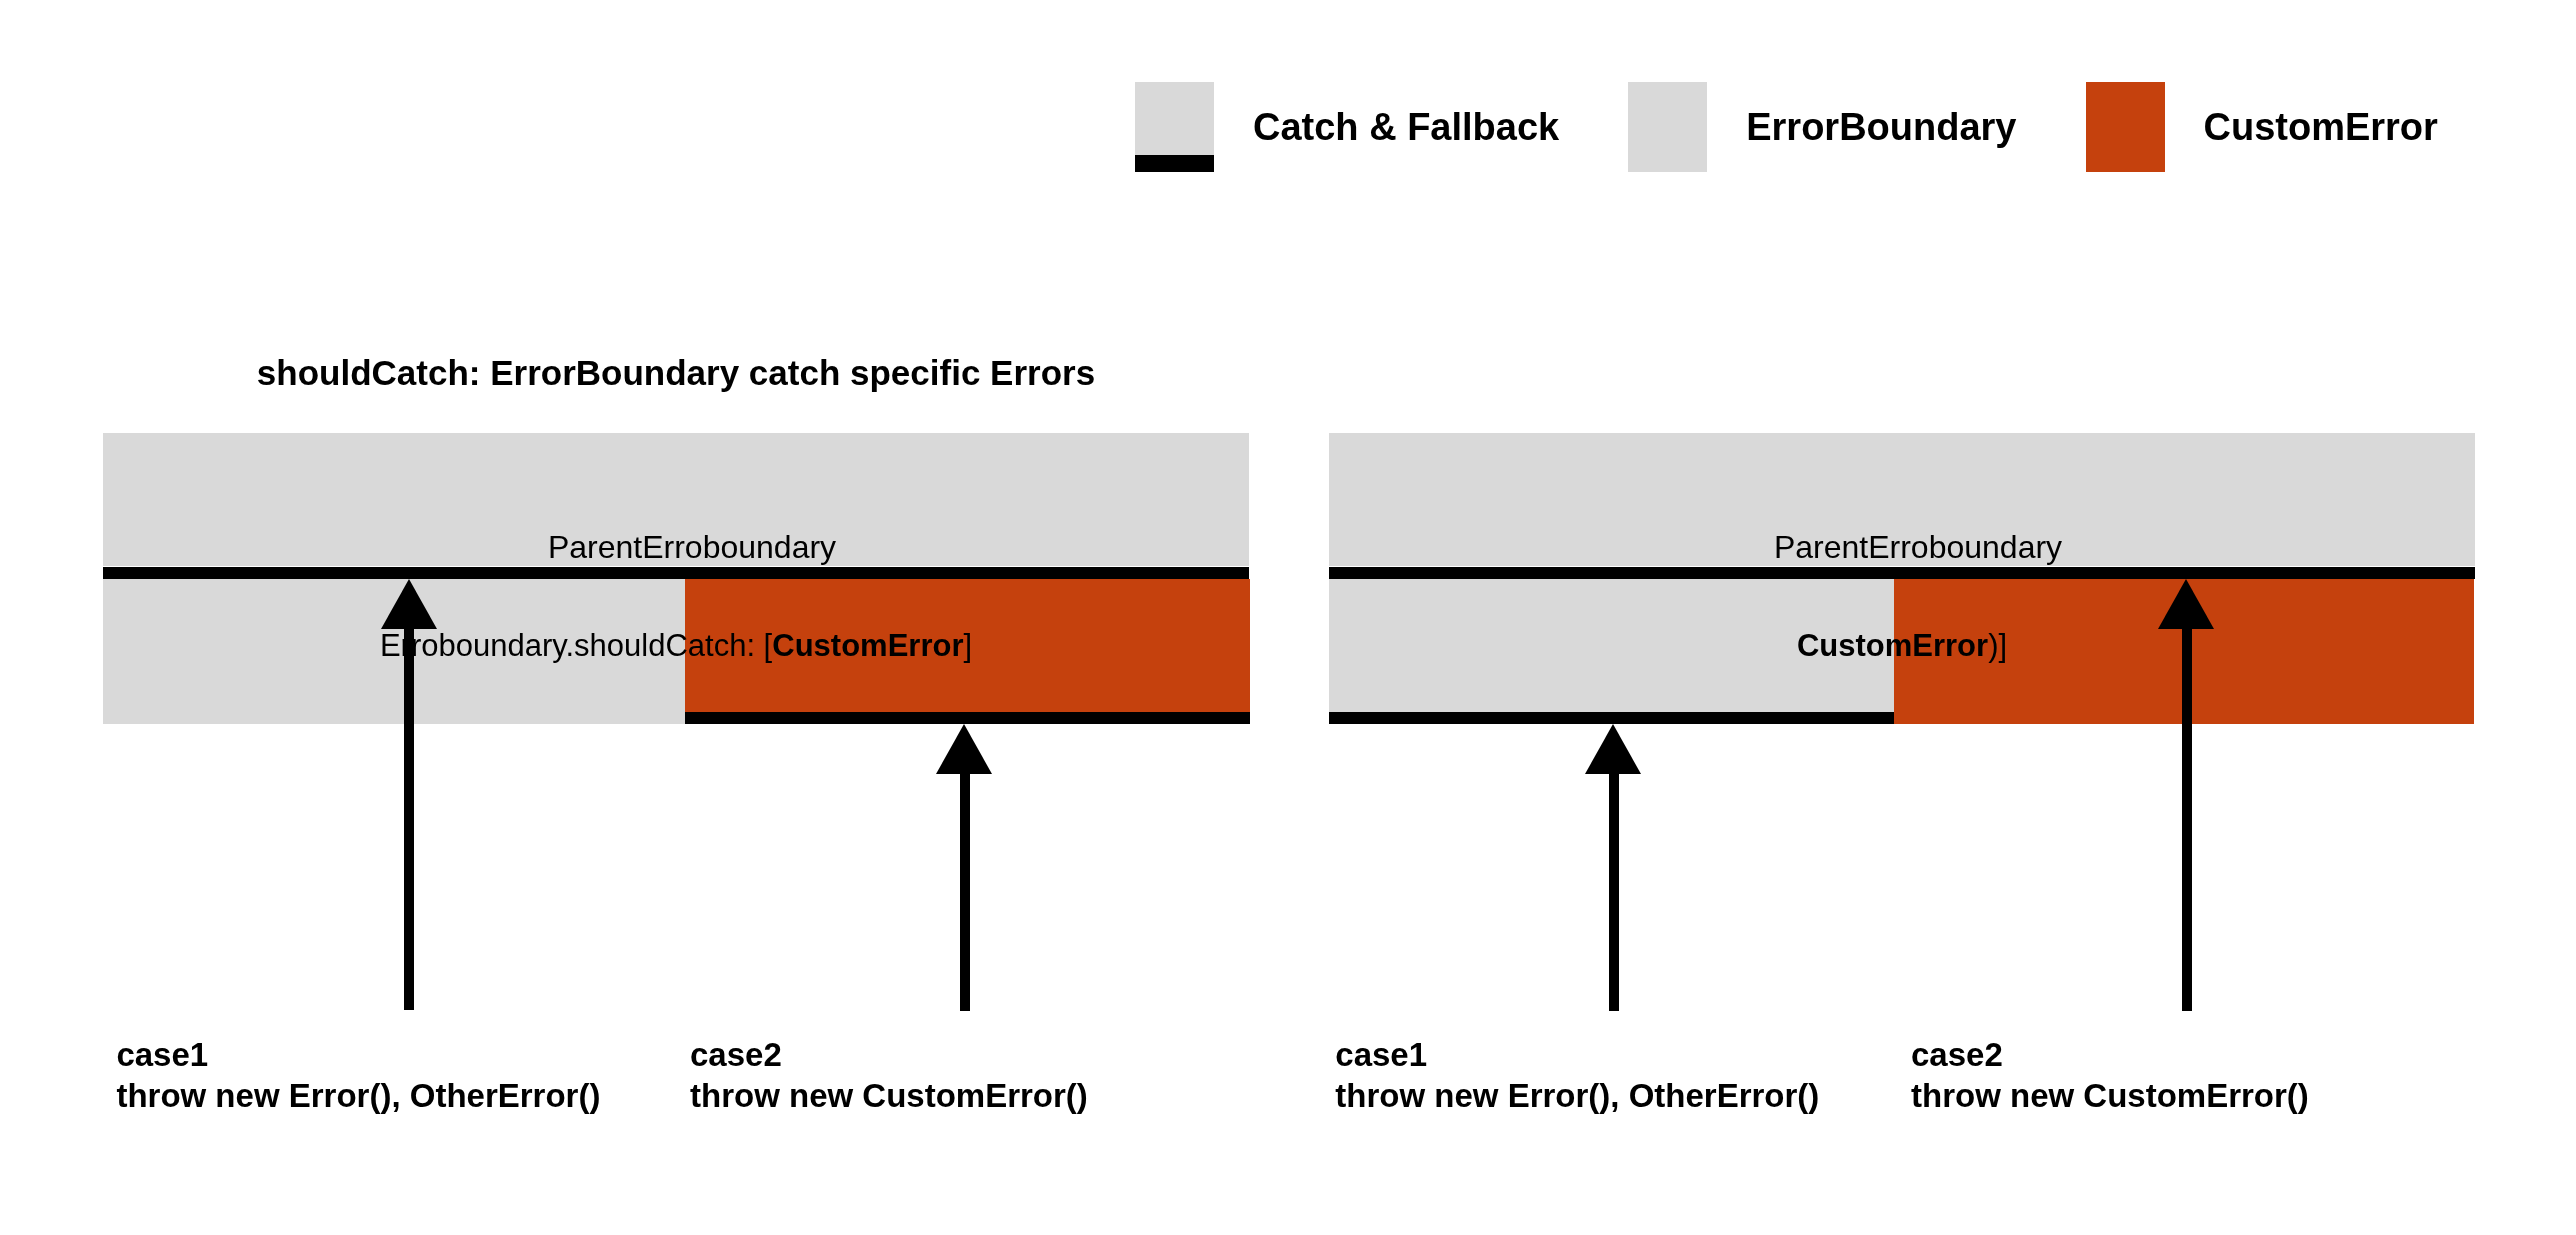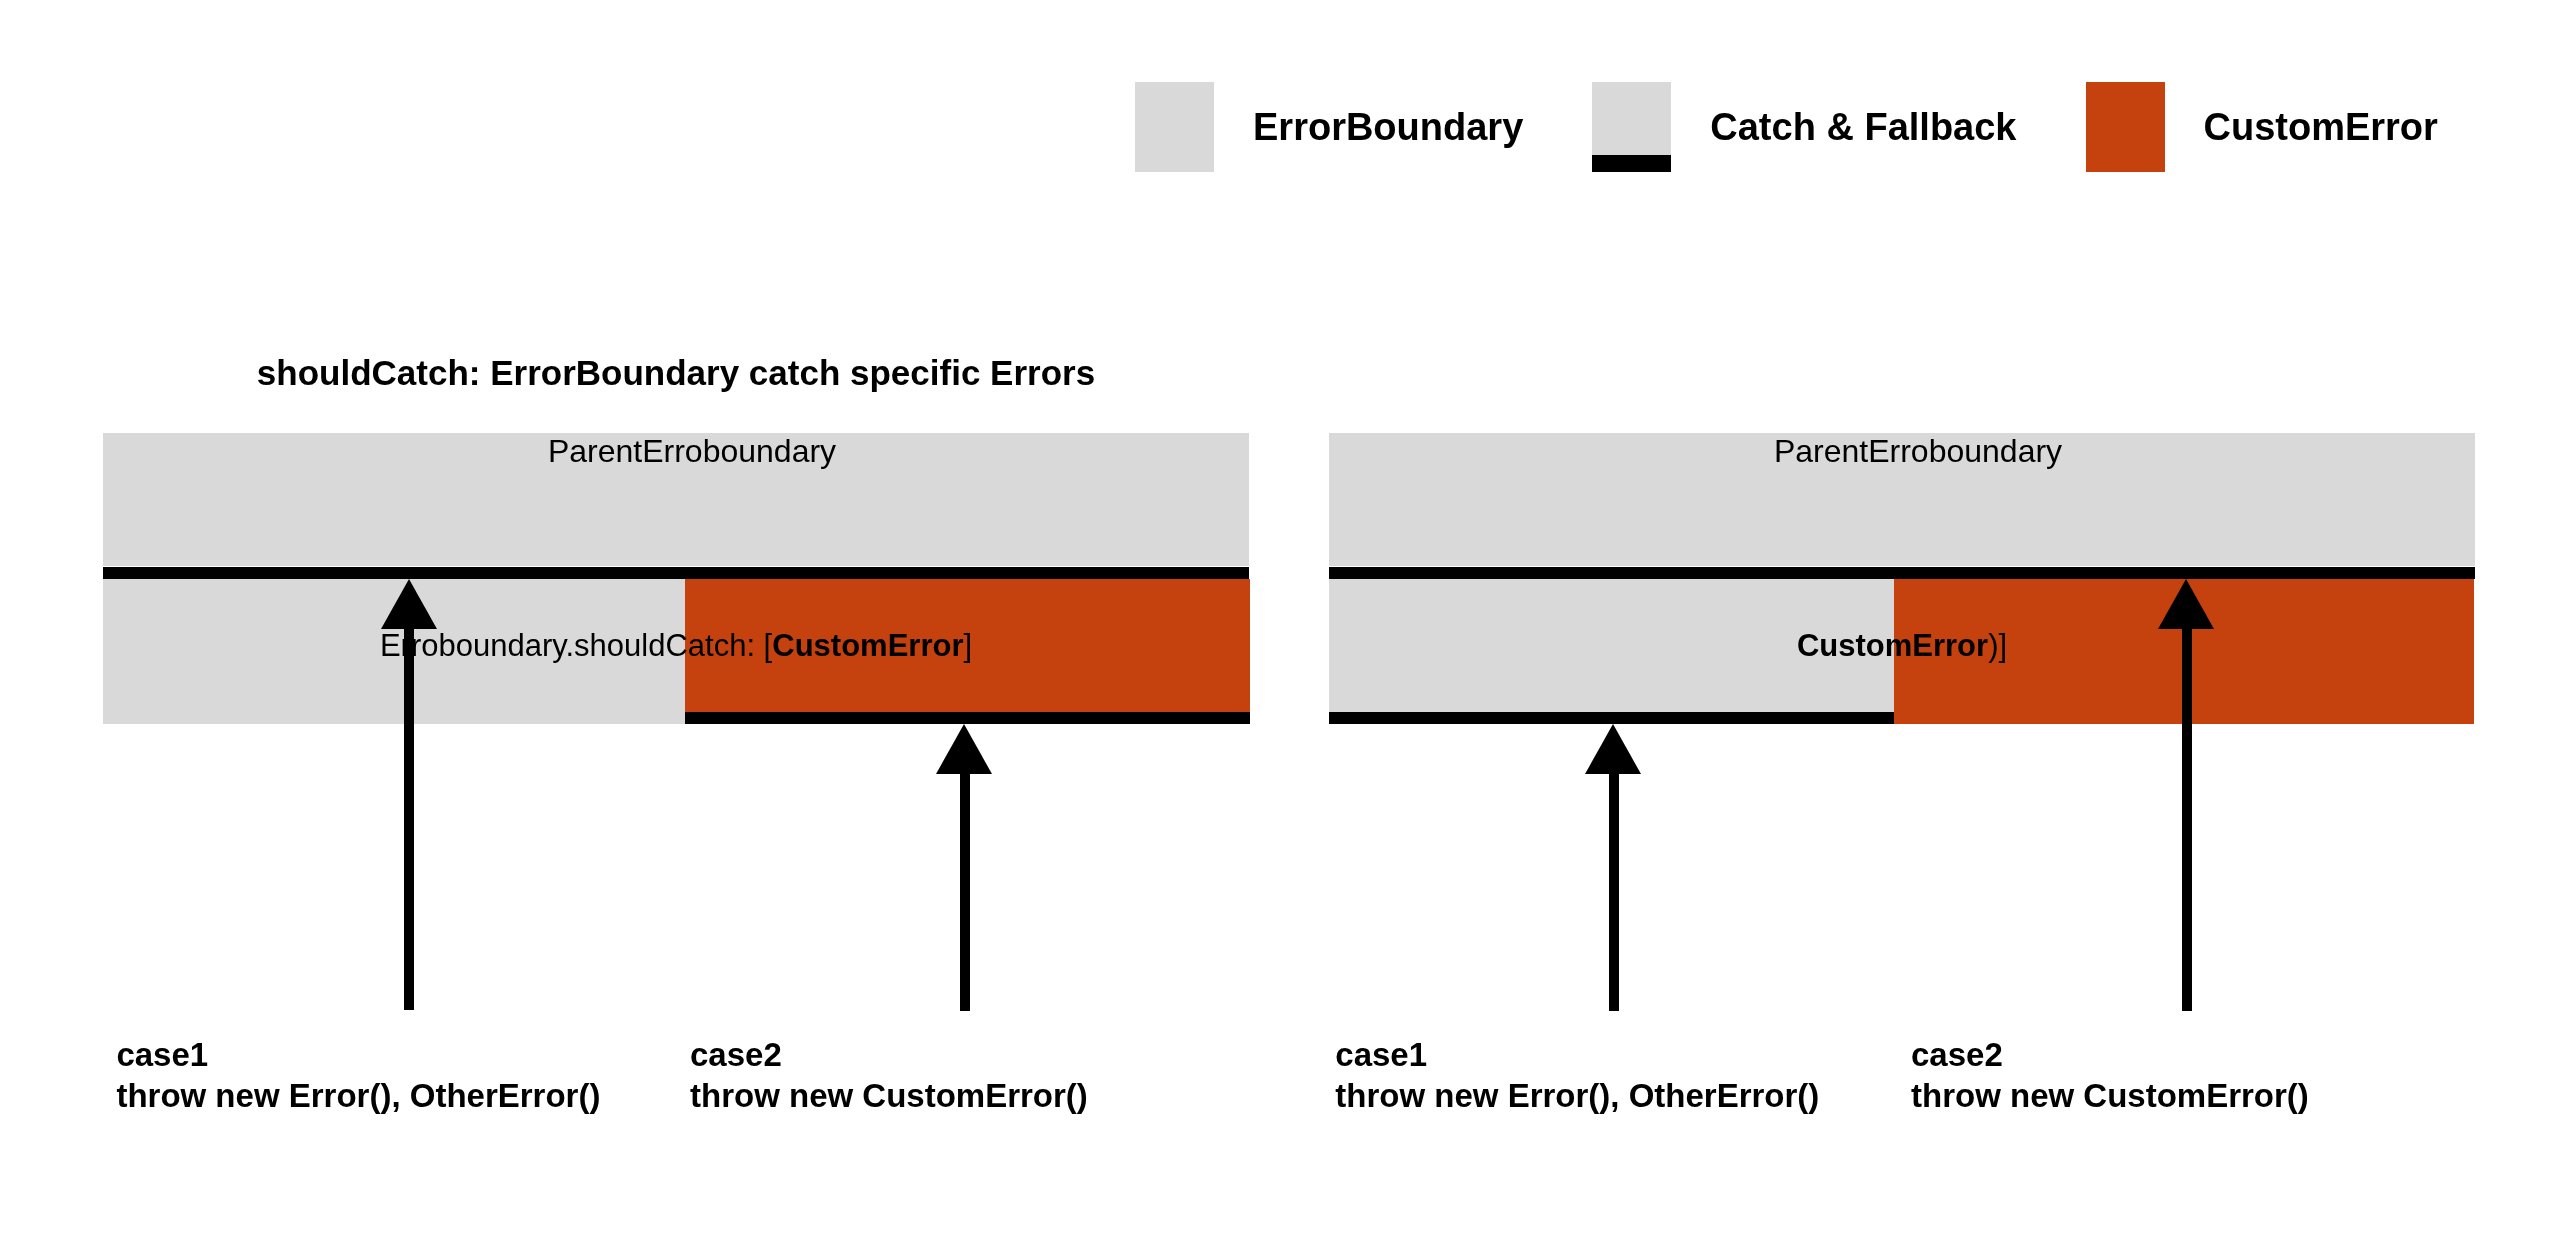--- a/index.html
+++ b/index.html
@@ -52,21 +52,21 @@
     font-size: 35px;
     font-weight: 700;
     white-space: nowrap;
   }
 
   .parent-box {
     position: absolute;
     left: 0; top: 80px;
     width: 100%; height: 133px;
     background: var(--boundary-gray);
-    display: flex; align-items: flex-start; justify-content: center;
+    display: flex; align-items: flex-end; justify-content: center;
     font-size: 32px;
     padding-left: 32px;
   }
   .parent-catch-bar {
     position: absolute;
     left: 0; top: 214px;
     width: 100%; height: 12px;
     background: var(--catch-black);
   }
 
@@ -135,26 +135,26 @@
   .diagram-right .case1-label { left: 6.3px; }
   .diagram-right .case2-label { left: 582px; }
 </style>
 </head>
 <body>
 
 <div class="canvas">
 
   <div class="legend">
     <div class="legend-item">
+      <div class="legend-swatch swatch-catch"></div>
+      <span class="legend-label">Catch &amp; Fallback</span>
+    </div>
+    <div class="legend-item">
       <div class="legend-swatch swatch-gray"></div>
       <span class="legend-label">ErrorBoundary</span>
-    </div>
-    <div class="legend-item">
-      <div class="legend-swatch swatch-catch"></div>
-      <span class="legend-label">Catch &amp; Fallback</span>
     </div>
     <div class="legend-item">
       <div class="legend-swatch swatch-orange"></div>
       <span class="legend-label">CustomError</span>
     </div>
   </div>
 
   <div class="diagram diagram-left">
     <div class="diagram-title">shouldCatch: ErrorBoundary catch specific Errors</div>
 

